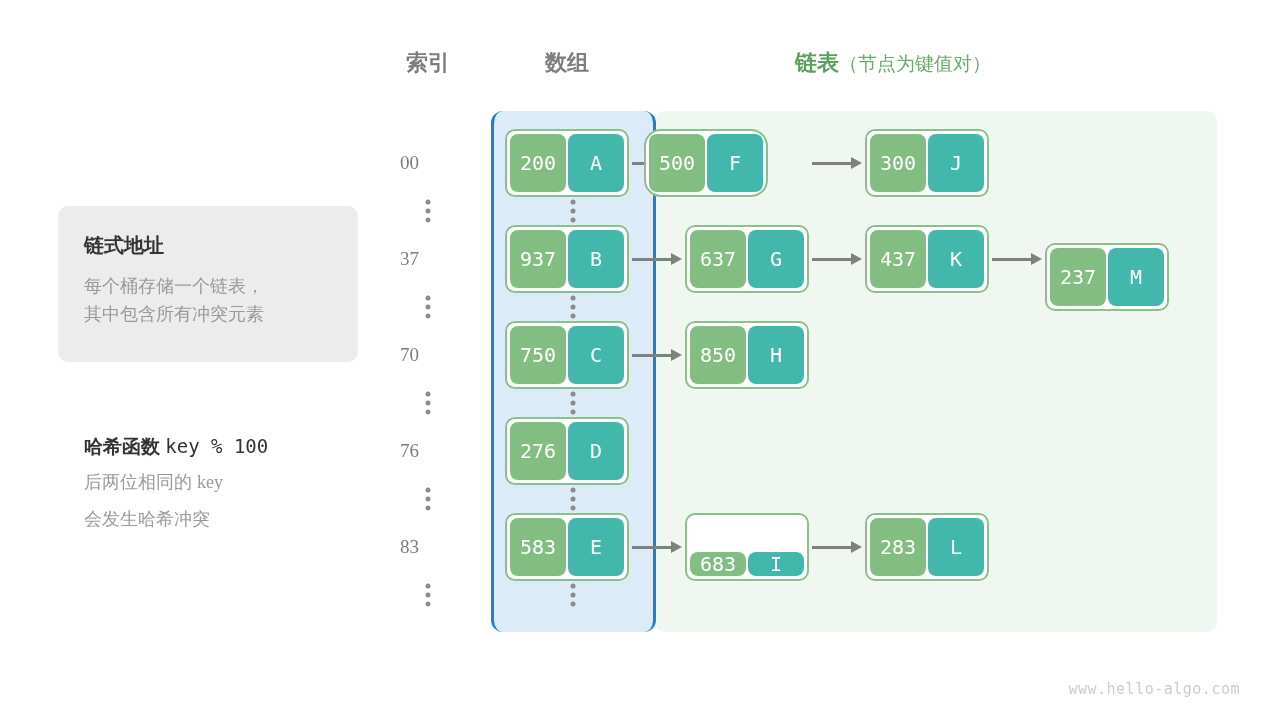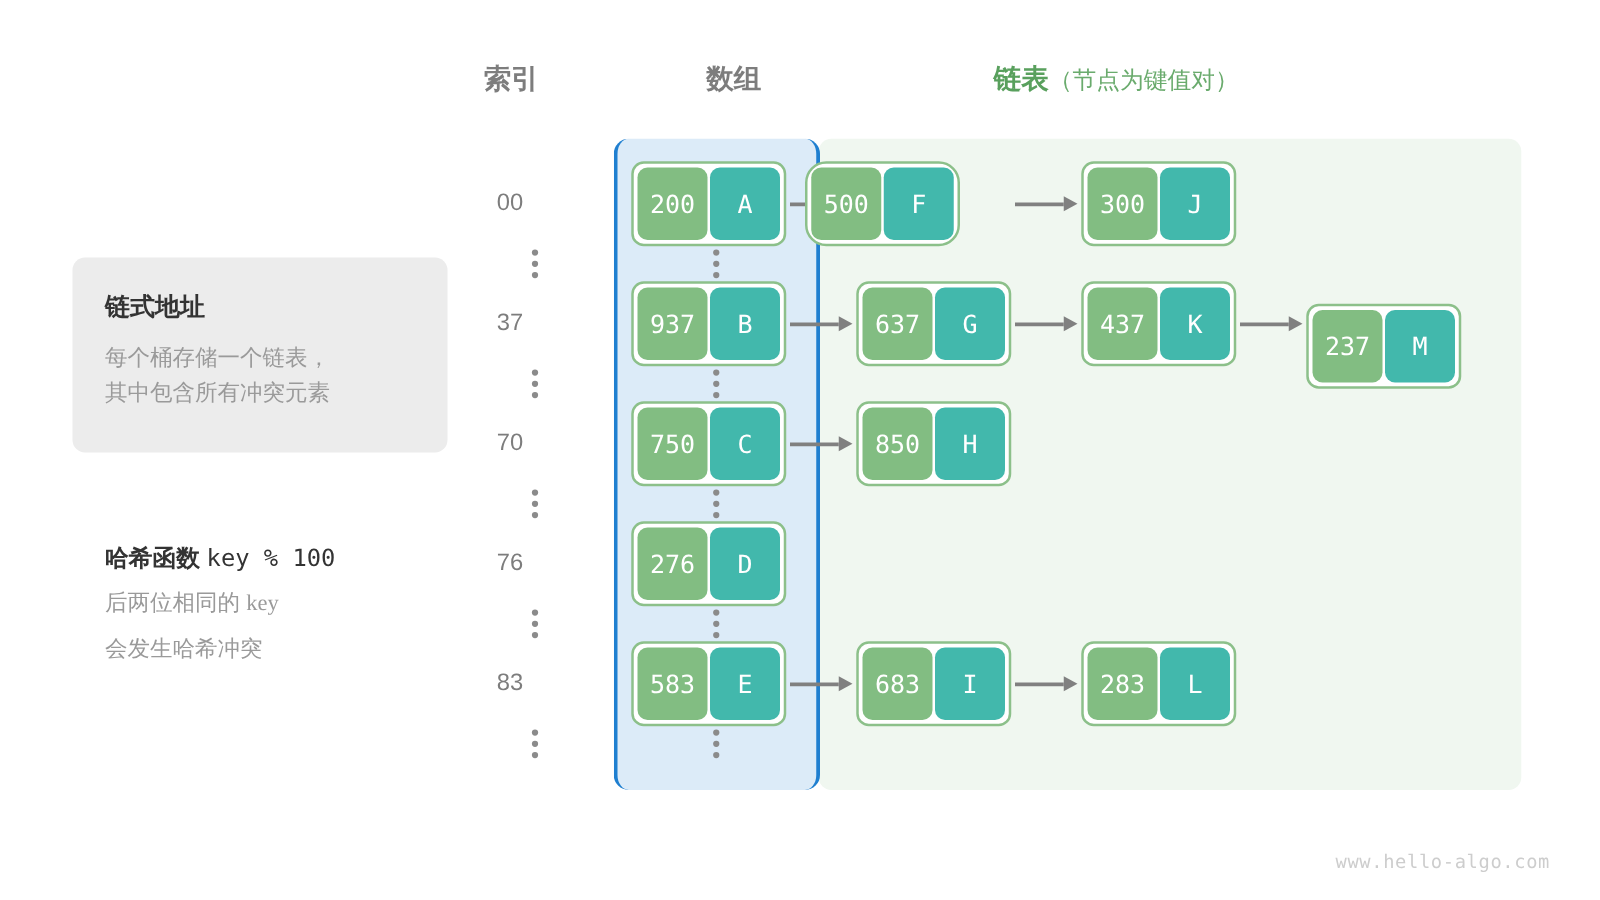--- a/index.html
+++ b/index.html
@@ -23,22 +23,22 @@
     width: 1280px;
     height: 40px;
   }
   .hdr {
     position: absolute;
     font-size: 22px;
     font-weight: bold;
     color: #7d7d7d;
     white-space: nowrap;
   }
-  .hdr-index { left: 387px; top: 0; }
-  .hdr-array { left: 545px; top: 0; margin-left: 20px; }
+  .hdr-index { left: 406px; top: 0; }
+  .hdr-array { left: 545px; top: 0; }
   .hdr-list  { left: 795px; top: 0; color: #59a05d; }
   .hdr-list .sub {
     font-weight: normal;
     font-size: 19px;
     color: #6aab6d;
   }
 
   
   .list-panel {
     position: absolute;
@@ -70,25 +70,24 @@
     width: 1280px;
   }
   .row {
     position: absolute;
     left: 0;
     width: 1280px;
     height: 0;
   }
   .row-index {
     position: absolute;
-    left: 380px;
+    left: 400px;
     width: 56px;
-    text-align: center;
     transform: translateY(-50%);
-    font-family: Liberation Sans, sans-serif;
+    font-family: Liberation Serif, serif;
     font-size: 19px;
     color: #7d7d7d;
   }
   .dots {
     position: absolute;
     transform: translate(-50%, -50%);
     display: flex;
     flex-direction: column;
     gap: 4px;
     align-items: center;
@@ -312,21 +311,21 @@
     <div class="row" style="top: 436px;">
       <div class="row-index">83</div>
       <div class="node" style="left: 505px;">
         <div class="cell cell-key">583</div>
         <div class="cell cell-val">E</div>
       </div>
       <div class="arrow" style="left: 632px; width: 50px;">
         <div class="shaft"></div>
         <div class="head"></div>
       </div>
-      <div class="node" style="left: 685px;">
+      <div class="node" style="left: 685px; align-items: flex-end;">
         <div class="cell cell-key">683</div>
         <div class="cell cell-val">I</div>
       </div>
       <div class="arrow" style="left: 812px; width: 50px;">
         <div class="shaft"></div>
         <div class="head"></div>
       </div>
       <div class="node" style="left: 865px;">
         <div class="cell cell-key">283</div>
         <div class="cell cell-val">L</div>

